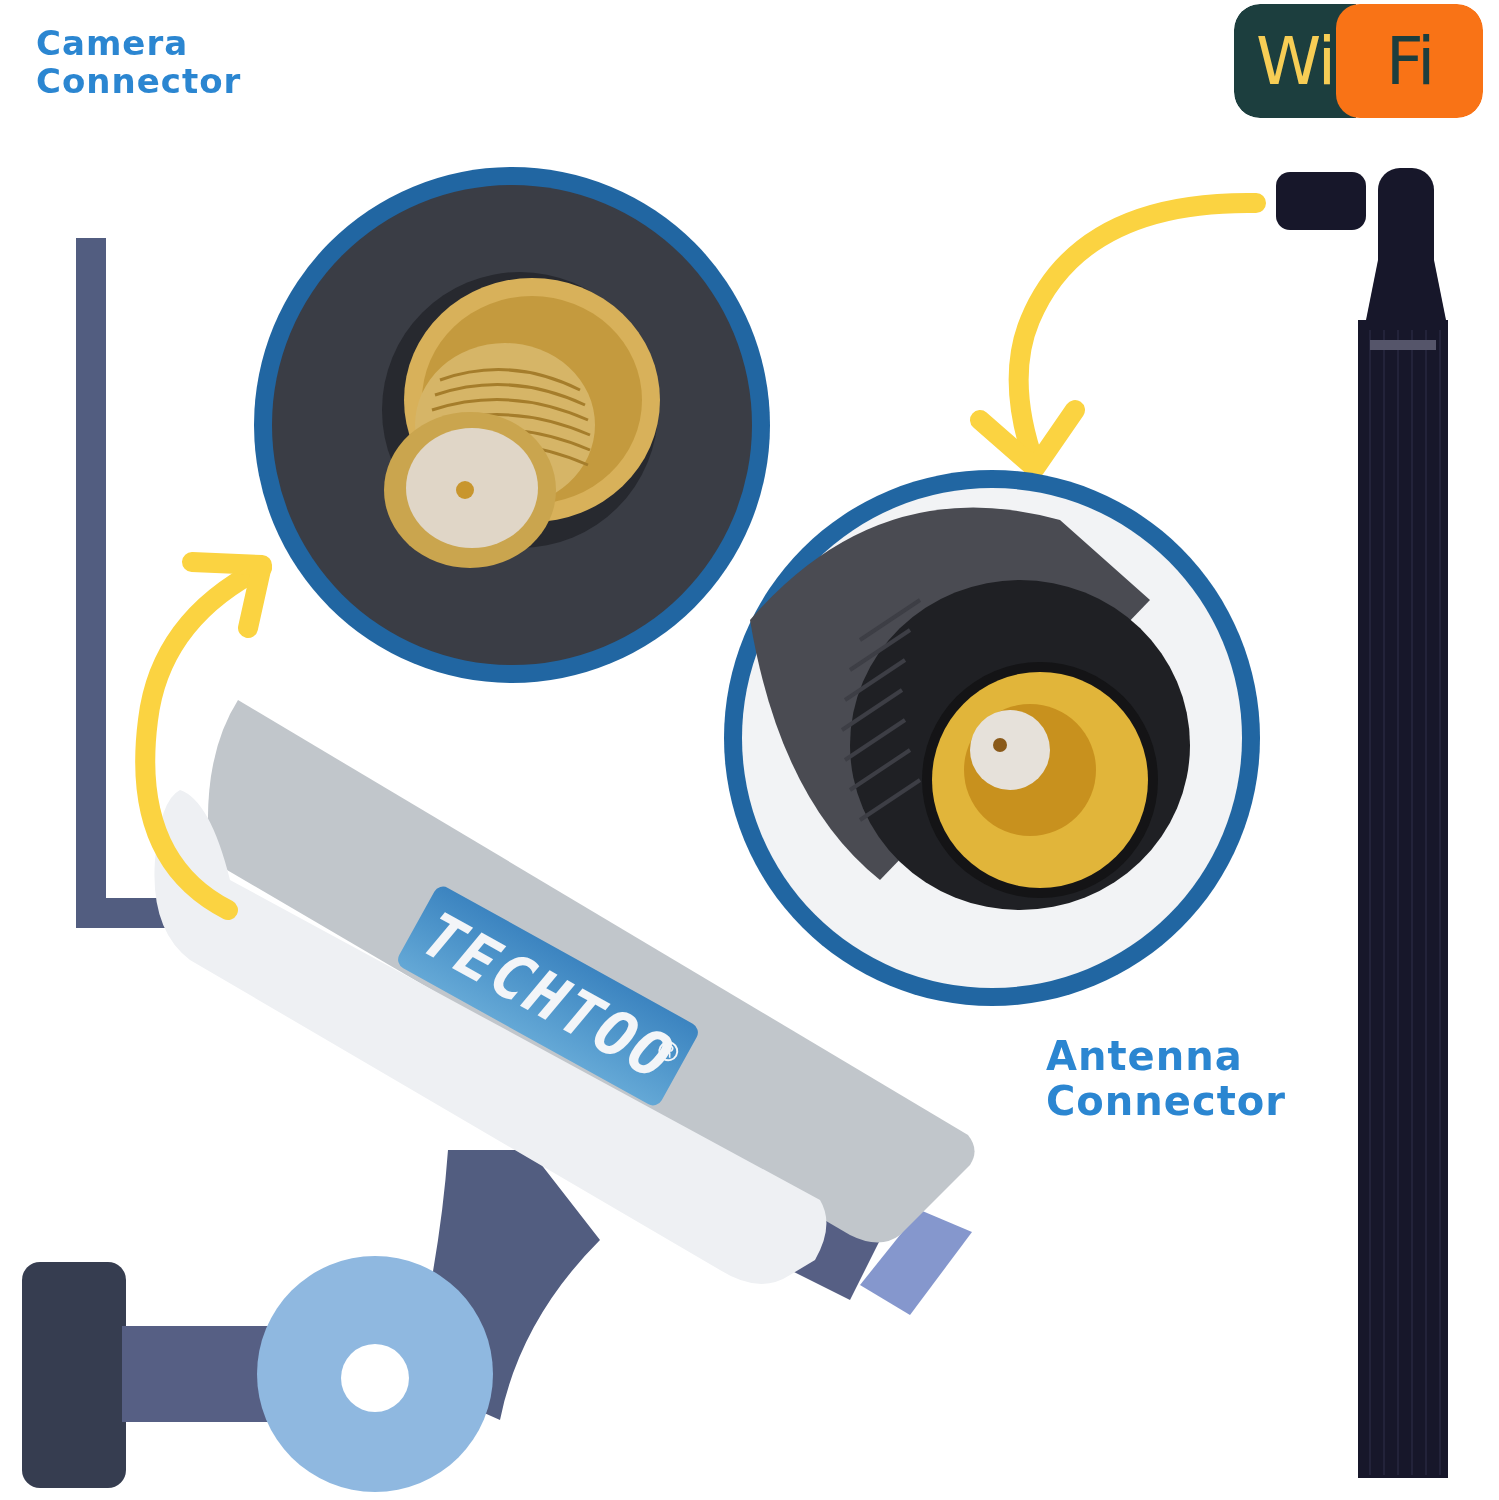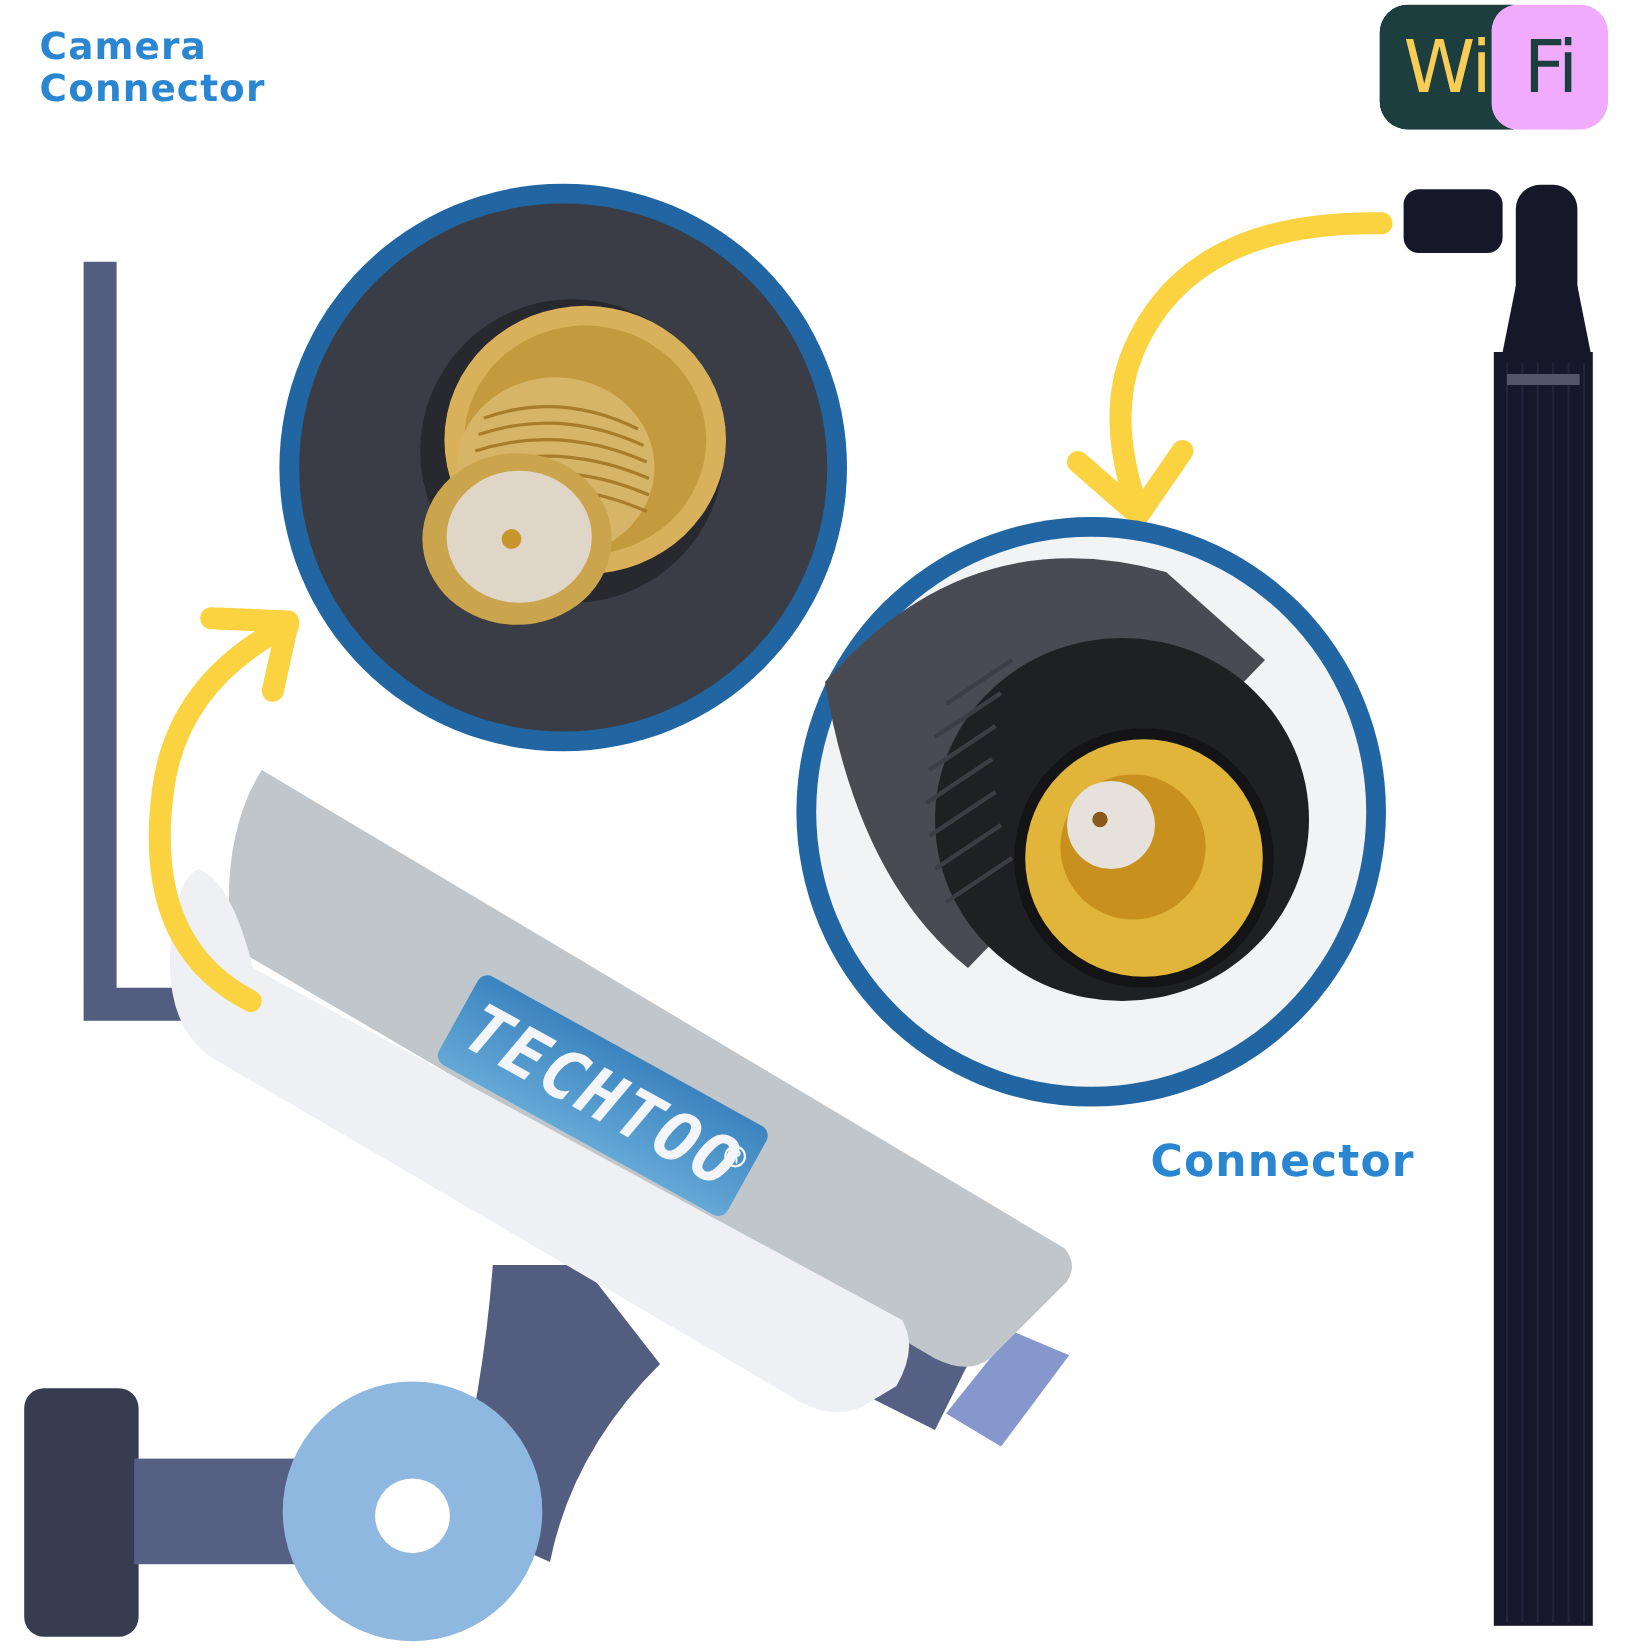--- a/index.html
+++ b/index.html
@@ -2,23 +2,23 @@
 <html><head>
 <meta charset="utf-8">
 <style>
   html, body { margin: 0; padding: 0; background: #ffffff; }
   body { width: 1499px; height: 1500px; position: relative; overflow: hidden; font-family: "DejaVu Sans", sans-serif; }
   .label { position: absolute; color: #2b86d1; font-family: "DejaVu Sans", sans-serif; font-weight: bold; line-height: 1.12; letter-spacing: 1px; }
   #camera-label { left: 36px; top: 24px; font-size: 34px; }
   #antenna-label { left: 1046px; top: 1034px; font-size: 40px; }
   .label span { display: block; }
   svg.scene { position: absolute; left: 0; top: 0; }
-  #wifi-badge { position: absolute; left: 1234px; top: 4px; width: 208px; height: 114px; border-radius: 26px; overflow: hidden; display: flex; margin-left: 20px; }
+  #wifi-badge { position: absolute; left: 1234px; top: 4px; width: 249px; height: 114px; border-radius: 26px; overflow: hidden; display: flex; }
   #wifi-badge .left { width: 122px; background: #1c3e3e; display: flex; align-items: center; justify-content: center; border-radius: 26px 0 0 26px; }
-  #wifi-badge .right { flex: 1; background: #f0abfc; display: flex; align-items: center; justify-content: center; border-radius: 24px 26px 26px 24px; margin-left: -20px; padding-left: 0; }
+  #wifi-badge .right { flex: 1; background: #f97316; display: flex; align-items: center; justify-content: center; border-radius: 24px 26px 26px 24px; margin-left: -20px; padding-left: 0; }
   #wifi-badge .wi { color: #f7cd55; font-size: 66px; font-family: "DejaVu Sans", sans-serif; font-weight: normal; letter-spacing: -2px; }
   #wifi-badge .fi { color: #1c3e3e; font-size: 66px; font-family: "DejaVu Sans", sans-serif; letter-spacing: -2px; }
   #brand-logo { position: absolute; left: 398px; top: 950px; width: 300px; height: 92px; transform: rotate(29deg); transform-origin: center; background: linear-gradient(180deg,#3c84c0 0%,#4f96cb 50%,#64a8d6 100%); border-radius: 10px; display: flex; align-items: center; justify-content: center; }
   #brand-logo .txt { color: #f3f5f8; font-family: "DejaVu Sans Mono", monospace; font-weight: bold; font-size: 62px; letter-spacing: 2px; font-style: italic; }
   #brand-logo .reg { color: #f3f5f8; font-size: 16px; position: absolute; right: 8px; top: 26px; border: 2px solid #f3f5f8; border-radius: 50%; width: 16px; height: 16px; line-height: 16px; text-align: center; font-family: "DejaVu Sans", sans-serif; }
 </style>
 </head>
 <body>
 
 <svg class="scene" width="1499" height="1500" viewBox="0 0 1499 1500">
@@ -103,20 +103,21 @@
     <rect x="1370" y="340" width="66" height="10" fill="#55556a"></rect>
   </g>
 </svg>
 
 <div id="camera-label" class="label">
   <span>Camera</span>
   <span>Connector</span>
 </div>
 
 <div id="antenna-label" class="label">
+  <span>Antenna</span>
   <span>Connector</span>
 </div>
 
 <div id="wifi-badge">
   <div class="left">
     <span class="wi">Wi</span>
   </div>
   <div class="right">
     <span class="fi">Fi</span>
   </div>

